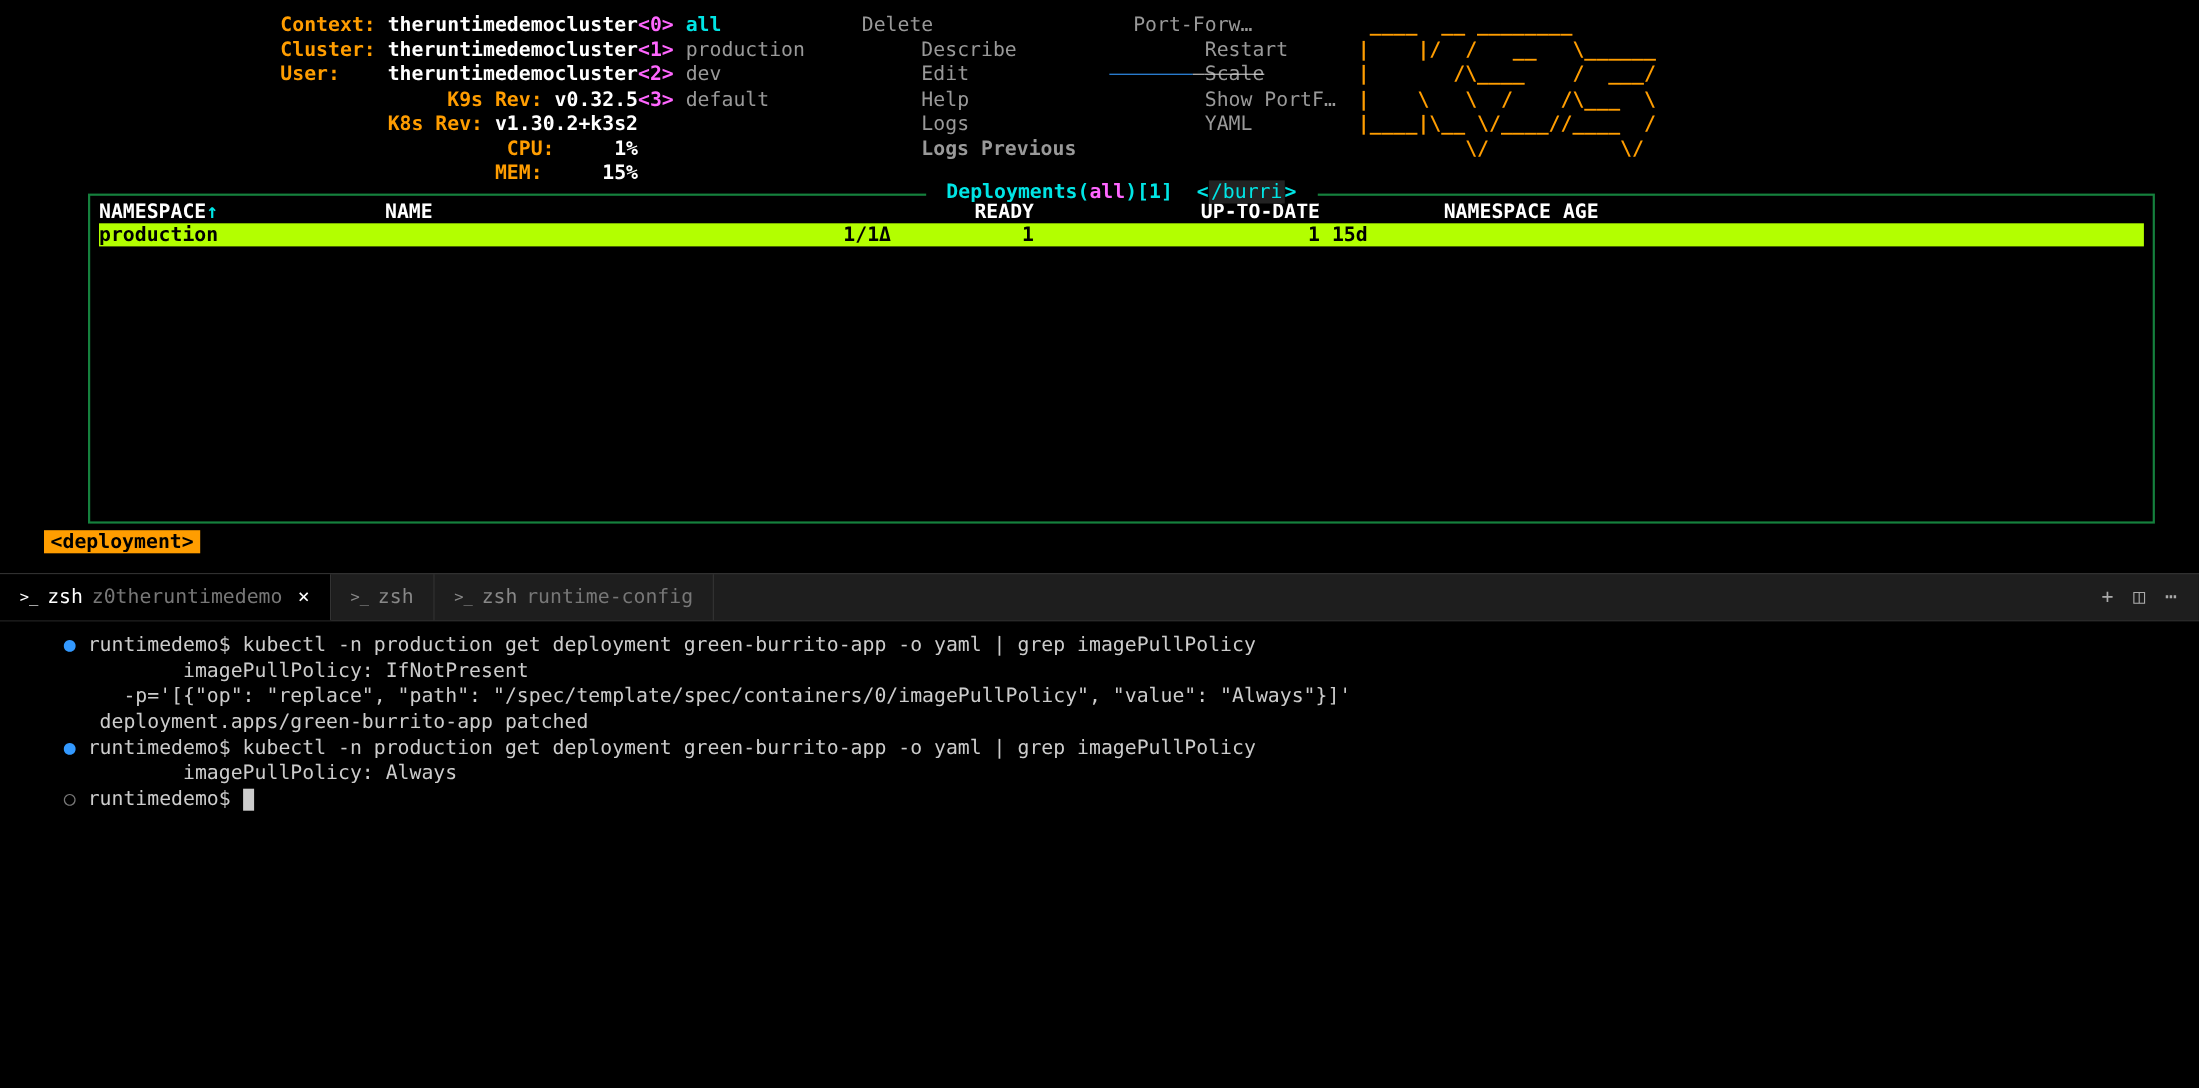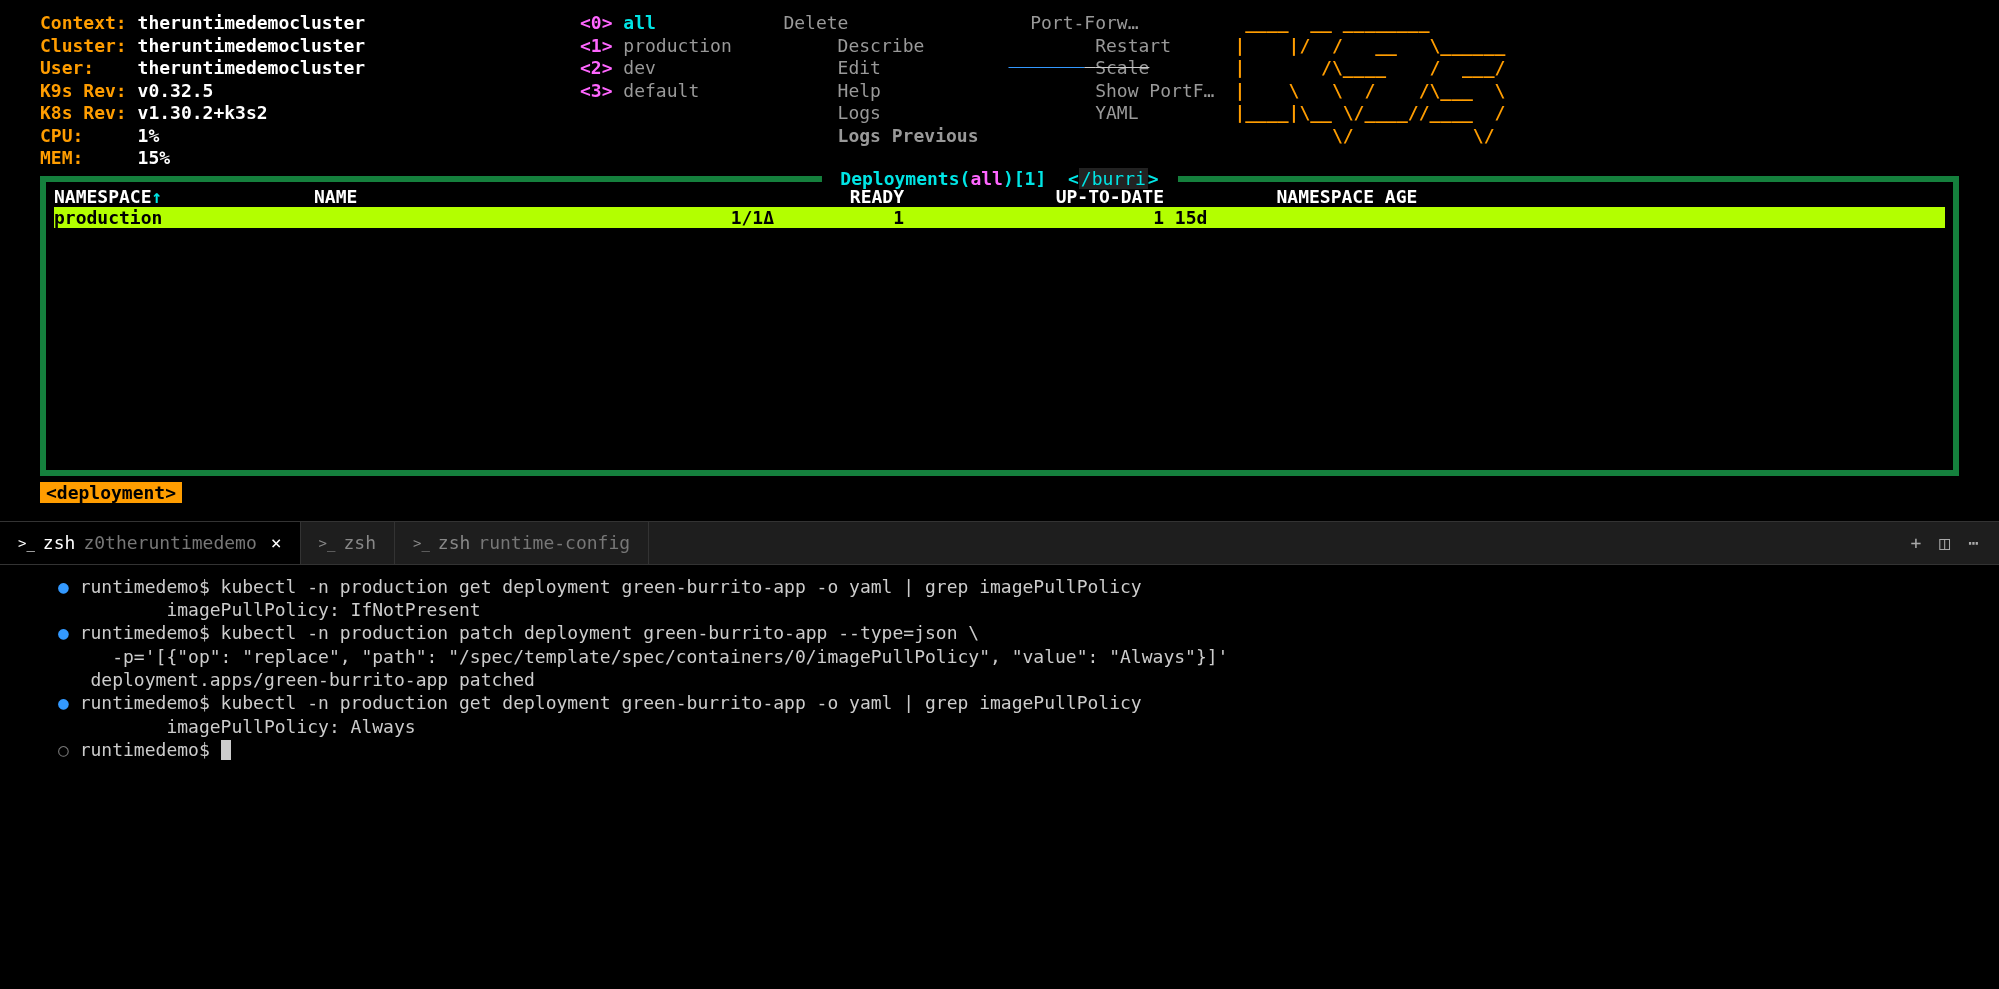--- a/index.html
+++ b/index.html
@@ -15,20 +15,21 @@
 .k9s-pane {
   padding: 12px 40px 0 40px;
   background: #000;
 }
 .header-row {
   display: flex;
   align-items: flex-start;
 }
 .info-block {
   flex: 0 0 540px;
+  text-align: right;
 }
 .info-line { line-height: 1.25; white-space: pre; }
 .label-orange { color: #ff9d00; font-weight: bold; }
 .val-white { color: #fff; font-weight: bold; }
 .shortcuts {
   display: flex;
   gap: 0;
 }
 .shortcuts-col {
   display: flex;
@@ -39,24 +40,25 @@
 .key-blue { color: #3399ff; font-weight: bold; }
 .txt-gray { color: #999; }
 .ascii-logo {
   color: #ff9d00;
   white-space: pre;
   line-height: 1.25;
   font-weight: bold;
   margin-left: 20px;
 }
 .table-frame {
-  border: 6px solid #15803d;
+  border: 2px solid #15803d;
   margin-top: 6px;
   position: relative;
   height: 300px;
+  margin-left: 40px;
 }
 .frame-title {
   position: absolute;
   top: -14px;
   left: 50%;
   transform: translateX(-50%);
   background: #000;
   padding: 0 8px;
   white-space: pre;
 }
@@ -204,19 +206,18 @@
   <div class="tabbar-right">
     <span>+</span>
     <span>◫</span>
     <span>⋯</span>
   </div>
 </div>
 
 <div class="terminal" id="terminal">
     <div class="tline"><span class="dot-blue">●</span> <span class="prompt">runtimedemo$ kubectl -n production get deployment green-burrito-app -o yaml | grep imagePullPolicy</span></div>
     <div class="tline"><span class=""> </span> <span class="prompt">        imagePullPolicy: IfNotPresent</span></div>
-    <div class="tline"><span class="dot-blue">●</span> <span class="prompt">runtimedemo$ kubectl -n production patch deployment green-burrito-app --type=json \</span></div>
     <div class="tline"><span class=""> </span> <span class="prompt">   -p='[{"op": "replace", "path": "/spec/template/spec/containers/0/imagePullPolicy", "value": "Always"}]'</span></div>
     <div class="tline"><span class=""> </span> <span class="prompt"> deployment.apps/green-burrito-app patched</span></div>
     <div class="tline"><span class="dot-blue">●</span> <span class="prompt">runtimedemo$ kubectl -n production get deployment green-burrito-app -o yaml | grep imagePullPolicy</span></div>
     <div class="tline"><span class=""> </span> <span class="prompt">        imagePullPolicy: Always</span></div>
     <div class="tline"><span class="dot-gray">○</span> <span class="prompt">runtimedemo$ </span><span class="cursor"></span></div>
   </div>
 
 </body></html>

